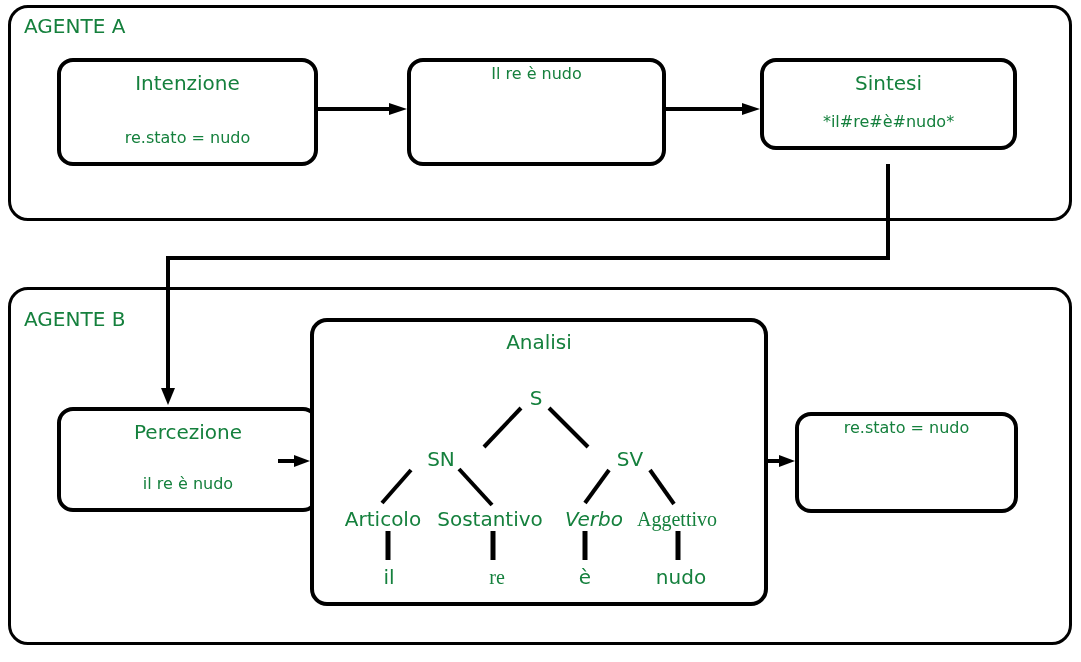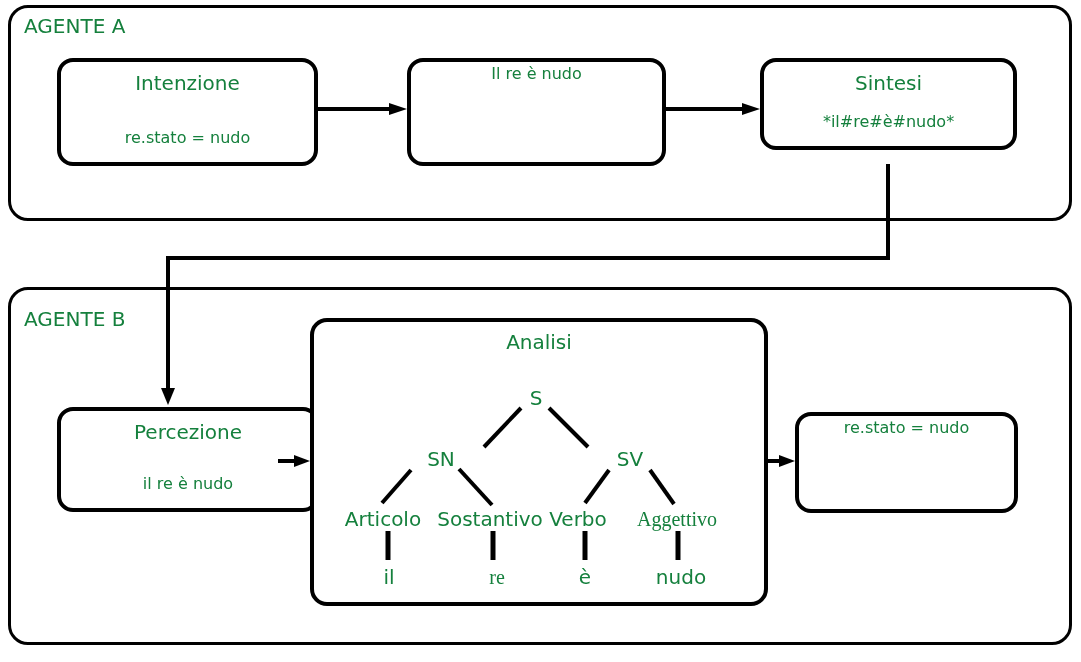--- a/index.html
+++ b/index.html
@@ -78,21 +78,21 @@
 
   <div class="analisi-box" style="left:310px;top:318px;width:458px;height:288px;">
     <div class="analisi-title">Analisi</div>
   </div>
 
   <div class="tree-node" style="left:536px;top:386px;">S</div>
   <div class="tree-node" style="left:441px;top:447px;">SN</div>
   <div class="tree-node" style="left:630px;top:447px;">SV</div>
   <div class="tree-node" style="left:383px;top:507px;">Articolo</div>
   <div class="tree-node" style="left:490px;top:507px;">Sostantivo</div>
-  <div class="tree-node" style="left:578px;top:507px;">Verbo</div>
+  <div class="tree-node" style="left:594px;top:507px;font-style:italic;">Verbo</div>
   <div class="tree-node" style="left:677px;top:507px;font-family:Liberation Serif, serif;">Aggettivo</div>
   <div class="tree-node" style="left:389px;top:565px;">il</div>
   <div class="tree-node" style="left:497px;top:565px;font-family:Liberation Serif, serif;">re</div>
   <div class="tree-node" style="left:585px;top:565px;">è</div>
   <div class="tree-node" style="left:681px;top:565px;">nudo</div>
 
   <svg class="overlay" viewBox="0 0 1081 662">
 
     <line class="ln" x1="318" y1="109" x2="392" y2="109" stroke-width="4"></line>
     <polygon class="hd" points="407,109 389,103 389,115"></polygon>

